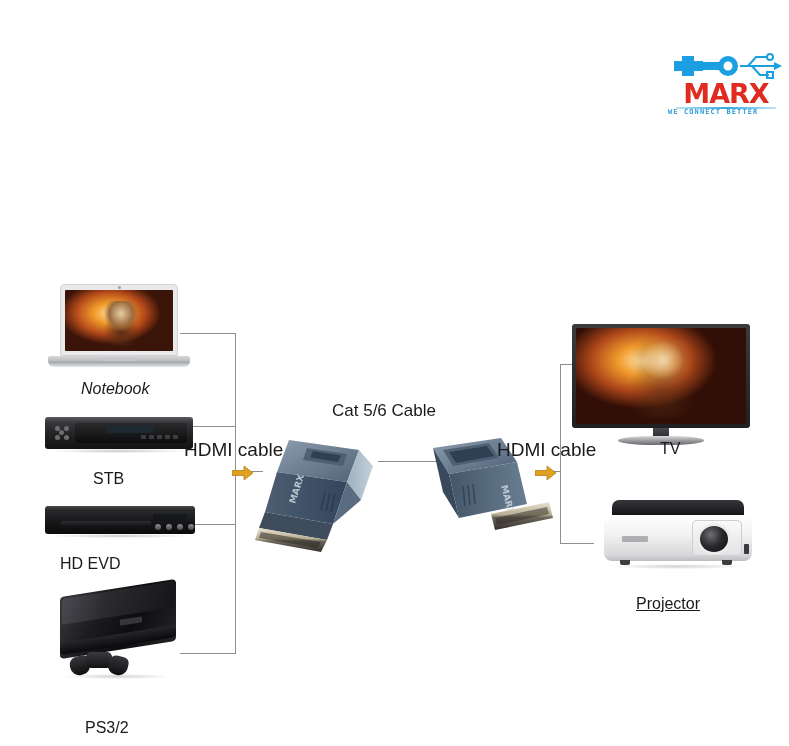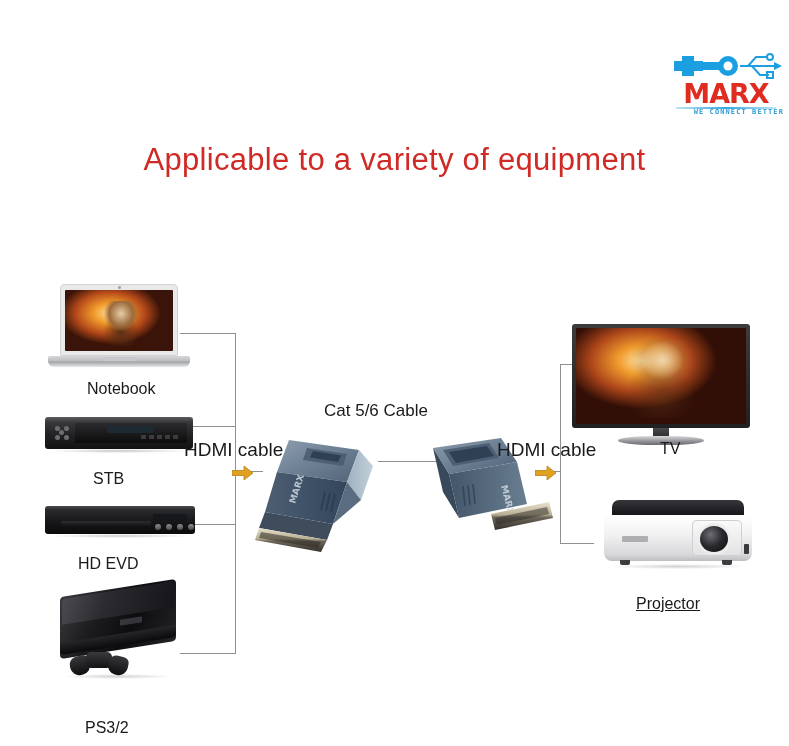--- a/index.html
+++ b/index.html
@@ -29,21 +29,21 @@
     font-family:"DejaVu Sans", sans-serif;
     font-weight:bold; font-size:27px; letter-spacing:-1px;
     color:#e02b20; line-height:1;
   }
   #logo .rule{
     position:absolute; left:8px; top:57px; width:100px; height:2px;
     background:linear-gradient(to right,#bfe3f5,#36a9e0,#bfe3f5);
   }
   #logo .tag{
     position:absolute; left:0; top:58px; width:116px;
-    text-align:right;
+    text-align:left;
     font-family:"DejaVu Sans Mono", monospace;
     font-size:7px; letter-spacing:1.1px; font-weight:bold;
     color:#2f9fd6; white-space:nowrap;
   }
 
   
   #title{
     position:absolute; left:0; top:96px; width:789px;
     text-align:center;
     font-size:31px; color:#cf2a25; letter-spacing:.3px;
@@ -223,21 +223,20 @@
         <circle cx="100" cy="7" r="3" fill="none" stroke="#1b9fe0" stroke-width="2"></circle>
         <rect x="97" y="22" width="6" height="6" fill="none" stroke="#1b9fe0" stroke-width="2"></rect>
         <path d="M104 12 L112 16 L104 20 Z" fill="#1b9fe0"></path>
       </svg>
     </div>
     <div class="word">MARX</div>
     <div class="rule"></div>
     <div class="tag">WE CONNECT BETTER</div>
   </div>
 
-  <div id="title">Applicable to a variety of equipment</div>
 
   <div class="vline" style="left:235px; top:287px; height:320px;"></div>
   <div class="hline" style="left:180px; top:287px; width:56px;"></div>
   <div class="hline" style="left:180px; top:380px; width:56px;"></div>
   <div class="hline" style="left:190px; top:478px; width:46px;"></div>
   <div class="hline" style="left:180px; top:607px; width:56px;"></div>
   <div class="hline" style="left:235px; top:425px; width:28px;"></div>
 
   <div class="hline" style="left:378px; top:415px; width:60px;"></div>
 
@@ -260,21 +259,21 @@
   <div class="dev laptop" style="left:48px; top:238px; width:142px; height:86px;">
     <div class="screen">
       <div class="cam"></div>
       <div class="pic">
           <div class="fig"></div>
         </div>
     </div>
     <div class="base"></div>
     <div class="pad"></div>
   </div>
-  <div class="lbl" style="left:87px; top:334px;">Notebook</div>
+  <div class="lbl" style="left:81px; top:334px;font-style:italic;">Notebook</div>
 
   <div class="dev stb" style="left:45px; top:371px; width:150px; height:38px;">
     <div class="body"></div>
     <div class="panel"></div>
     <div class="disp"></div>
     <div class="knob" style="left:10px;top:9px;"></div>
     <div class="knob" style="left:19px;top:9px;"></div>
     <div class="knob" style="left:10px;top:18px;"></div>
     <div class="knob" style="left:19px;top:18px;"></div>
     <div class="knob" style="left:14px;top:13px;"></div>
@@ -286,21 +285,21 @@
   <div class="dev dvd" style="left:45px; top:460px; width:152px; height:34px;">
     <div class="body"></div>
     <div class="tray"></div>
     <div class="disp"></div>
     <div class="btn" style="left:110px;top:18px;"></div>
     <div class="btn" style="left:121px;top:18px;"></div>
     <div class="btn" style="left:132px;top:18px;"></div>
     <div class="btn" style="left:143px;top:18px;"></div>
     <div class="shadow"></div>
   </div>
-  <div class="lbl" style="left:78px; top:509px;">HD EVD</div>
+  <div class="lbl" style="left:60px; top:509px;">HD EVD</div>
 
   <div class="dev ps3" style="left:60px; top:542px; width:120px; height:94px;">
     <div class="slab"></div>
     <div class="top"></div>
     <div class="front"></div>
     <div class="logo"></div>
     <div class="pad">
       <div class="h l"></div>
       <div class="mid"></div>
       <div class="h r"></div>
@@ -388,21 +387,21 @@
       </g>
       <text x="76" y="60" fill="#cfd8e0" font-family="DejaVu Sans, sans-serif" font-size="9" font-weight="bold" transform="rotate(75 76 60)" opacity="0.85">MARX</text>
 
       <polygon points="102,78 68,86 74,102 108,94" fill="#3e4c5c" opacity="0"></polygon>
       <polygon points="66,88 124,76 128,92 70,104" fill="url(#hdmiG2)"></polygon>
       <polygon points="70,92 122,81 124,88 72,99" fill="#2c2a25" opacity="0.5"></polygon>
     </svg>
   </div>
 
   <div class="lbl" style="left:184px; top:393px; font-size:19px;">HDMI cable</div>
-  <div class="lbl" style="left:324px; top:355px; font-size:17px;">Cat 5/6 Cable</div>
+  <div class="lbl" style="left:332px; top:355px; font-size:17px;">Cat 5/6 Cable</div>
   <div class="lbl" style="left:497px; top:393px; font-size:19px;">HDMI cable</div>
 
   <div class="dev tv" style="left:572px; top:278px; width:178px; height:124px;">
     <div class="bezel"></div>
     <div class="pic">
         <div class="fig"></div>
       </div>
     <div class="stand-neck"></div>
     <div class="stand-base"></div>
   </div>

